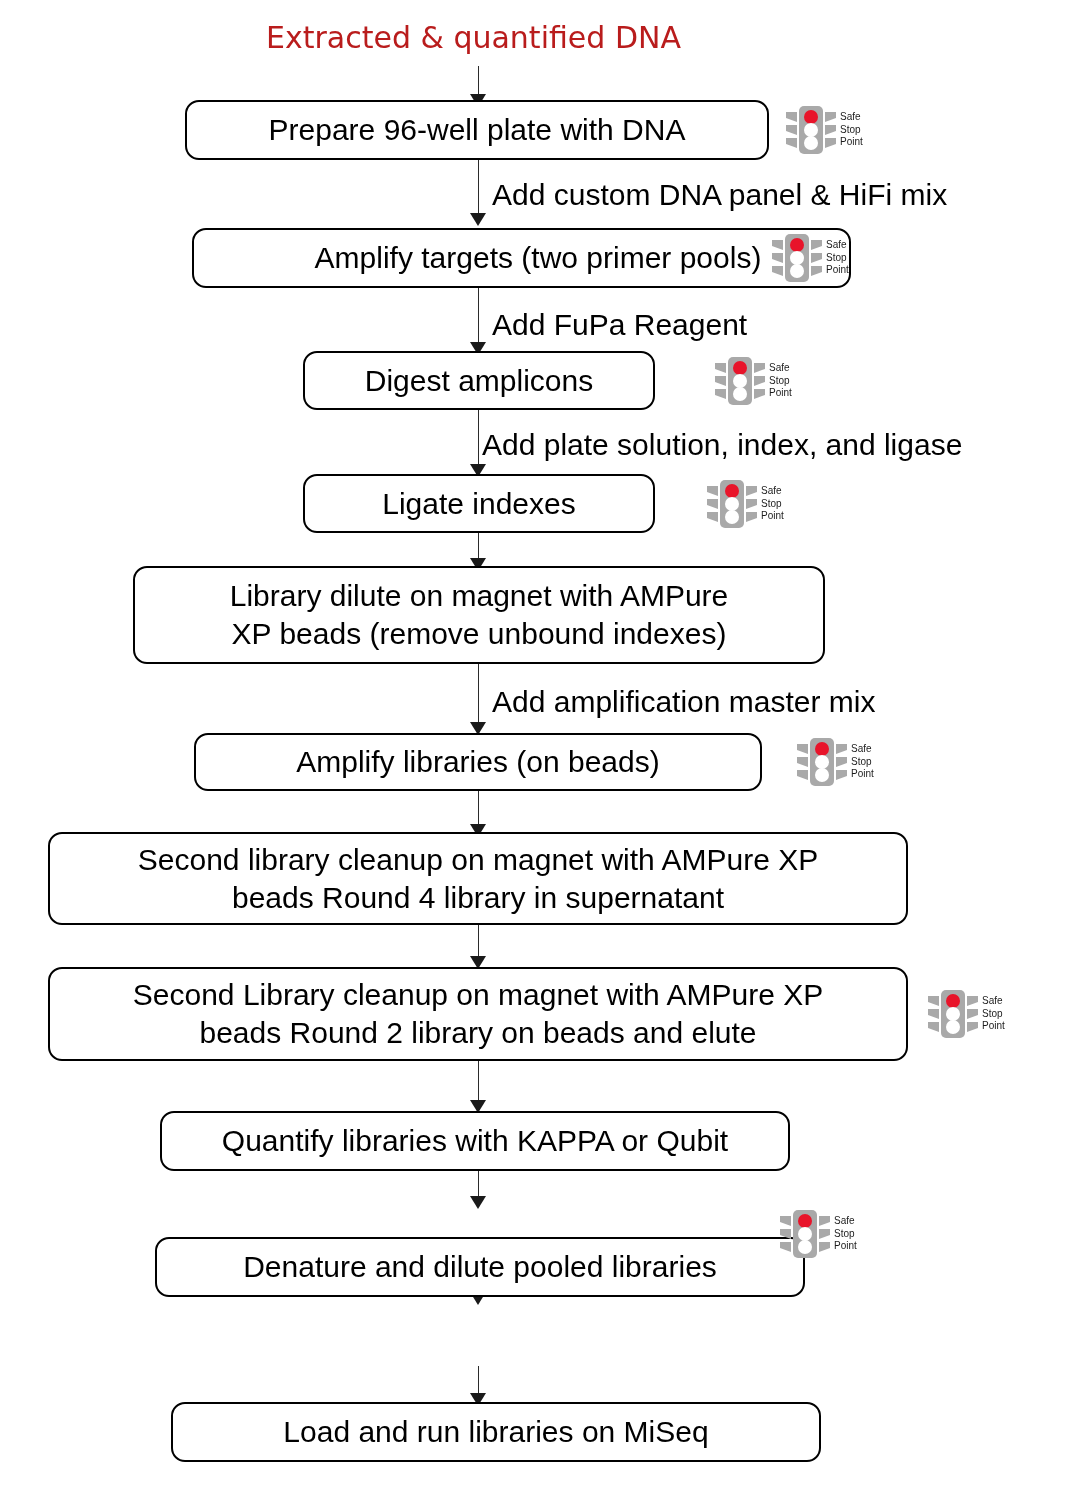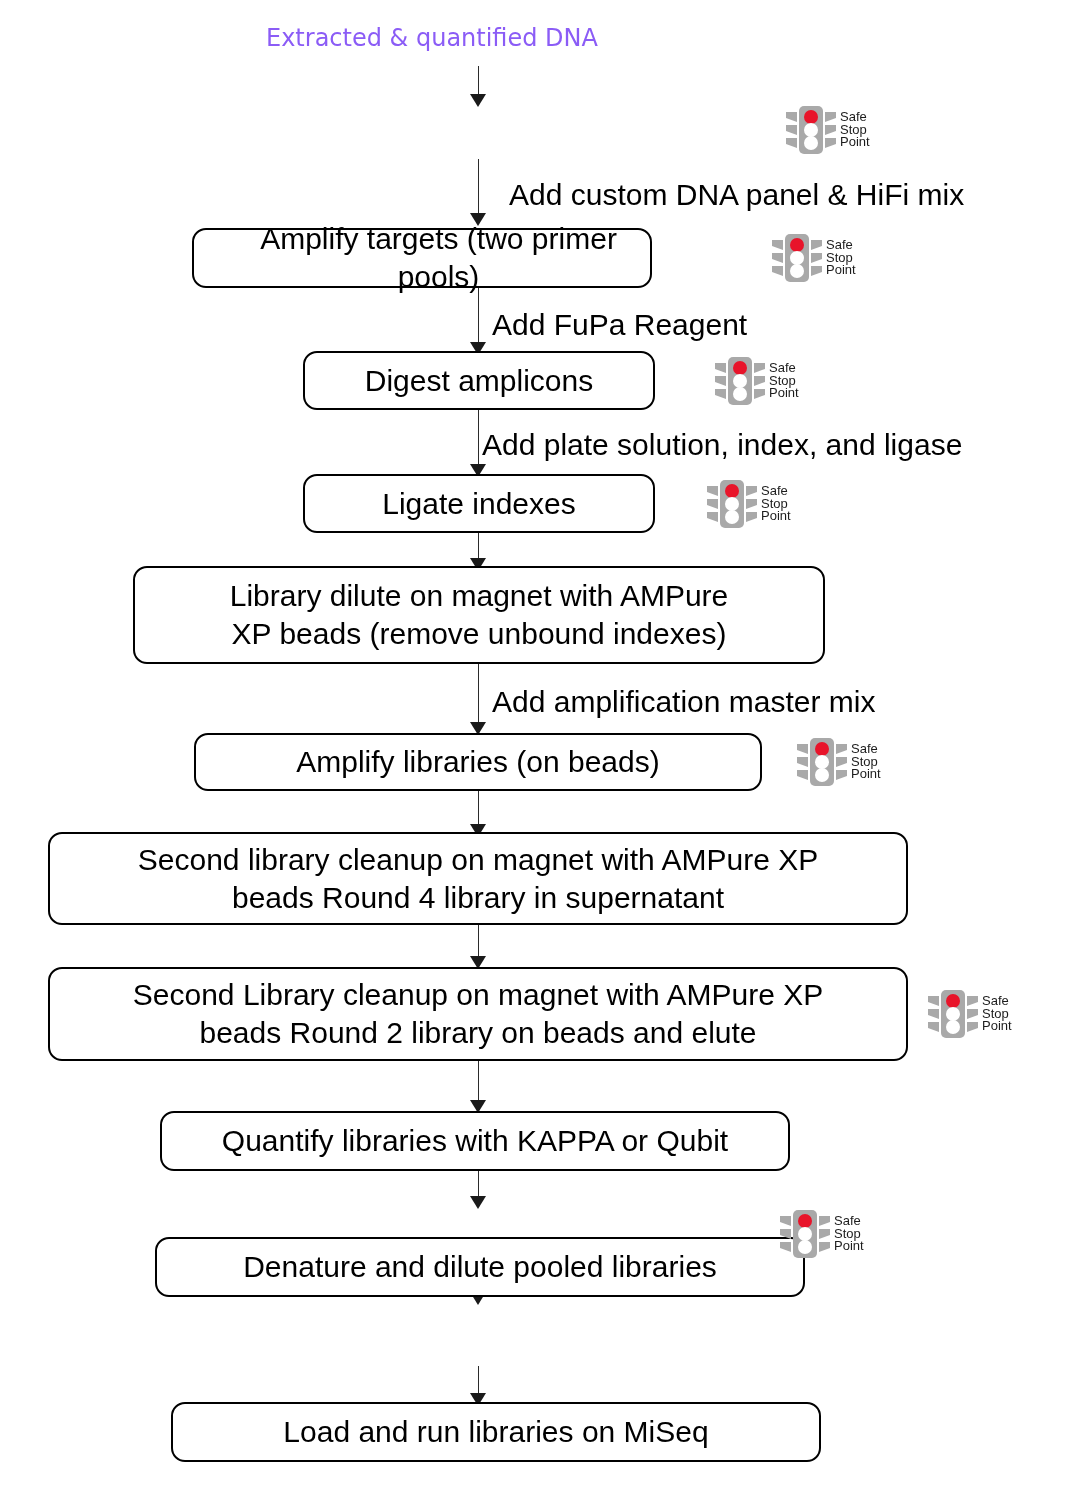--- a/index.html
+++ b/index.html
@@ -16,24 +16,24 @@
     width: 1092px;
     height: 1486px;
     background: #ffffff;
     overflow: hidden;
   }
 
   
   .caption {
     position: absolute;
     font-family: "DejaVu Sans", sans-serif;
-    font-size: 24px;
+    font-size: 30px;
     line-height: 36px;
     white-space: nowrap;
-    color: #8b5cf6;
+    color: #b91c1c;
   }
 
   
   .node {
     position: absolute;
     box-sizing: border-box;
     border: 2.2px solid #000000;
     border-radius: 14px;
     background: #ffffff;
     display: flex;
@@ -81,21 +81,21 @@
   
   .ssp {
     position: absolute;
     display: flex;
     align-items: center;
     gap: 4px;
   }
   .ssp .ssp-label {
     font-family: "Liberation Sans Narrow", "Liberation Sans", sans-serif;
     font-stretch: condensed;
-    font-size: 13px;
+    font-size: 10px;
     line-height: 12.5px;
     color: #1c1c1c;
     white-space: nowrap;
   }
   .ssp svg { display: block; }
 </style>
 </head>
 <body>
 
 <div id="canvas">
@@ -131,27 +131,30 @@
 
   <div class="conn" style="left:478px; top:1171px; height:32px;"></div>
   <div class="arrowhead" style="left:470px; top:1196px;"></div>
 
   <div class="conn" style="left:478px; top:1265px; height:34px;"></div>
   <div class="arrowhead" style="left:470px; top:1292px;"></div>
 
   <div class="conn" style="left:478px; top:1366px; height:34px;"></div>
   <div class="arrowhead" style="left:470px; top:1393px;"></div>
 
-  <div class="edge-label" style="left:509px; top:178px;">Add custom DNA panel &amp; HiFi mix</div>
+  <div class="edge-label" style="left:492px; top:178px;">Add custom DNA panel &amp; HiFi mix</div>
   <div class="edge-label" style="left:492px; top:308px;">Add FuPa Reagent</div>
   <div class="edge-label" style="left:482px; top:428px;">Add plate solution, index, and ligase</div>
   <div class="edge-label" style="left:492px; top:685px;text-align:center;">Add amplification master mix</div>
 
-
-  <div class="node" style="left:192px; top:228px; width:460px; height:60px;padding-left:43px;">
+  <div class="node" style="left:185px; top:100px; width:584px; height:60px;">
+    <span class="node-text">Prepare 96-well plate with DNA</span>
+  </div>
+
+  <div class="node" style="left:192px; top:228px; width:659px; height:60px;padding-left:43px;">
     <span class="node-text">Amplify targets (two primer pools)</span>
   </div>
 
   <div class="node" style="left:303px; top:351px; width:352px; height:59px;">
     <span class="node-text">Digest amplicons</span>
   </div>
 
   <div class="node" style="left:303px; top:474px; width:352px; height:59px;">
     <span class="node-text">Ligate indexes</span>
   </div>

